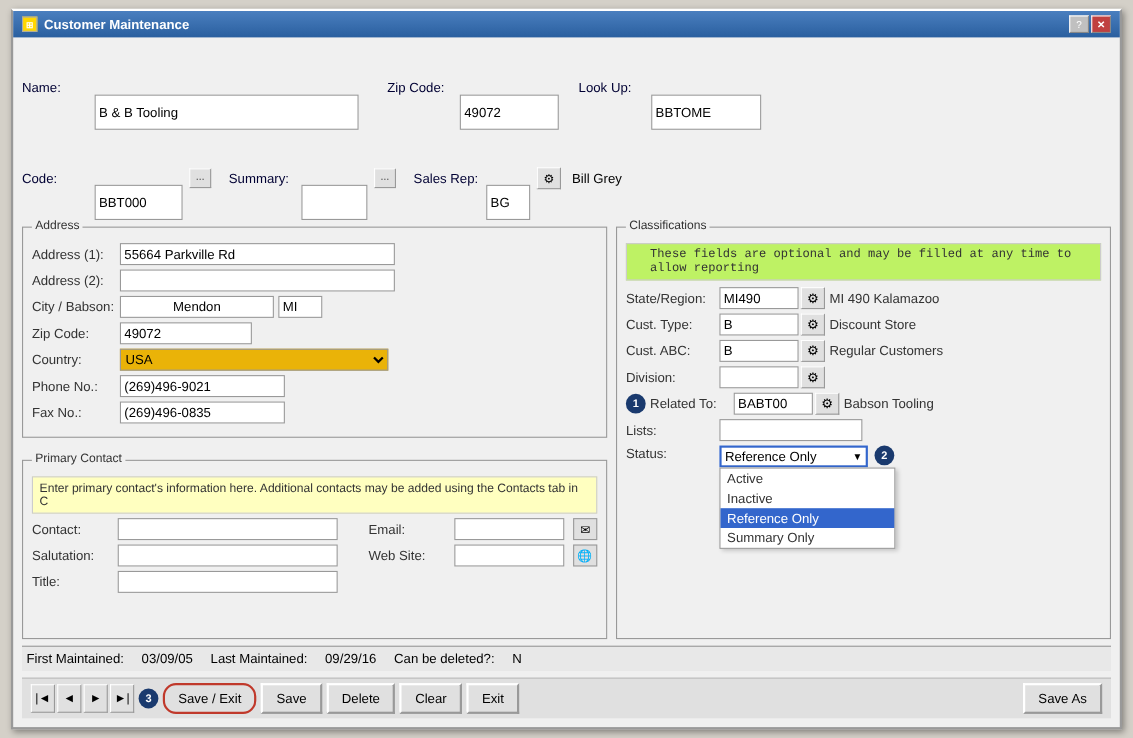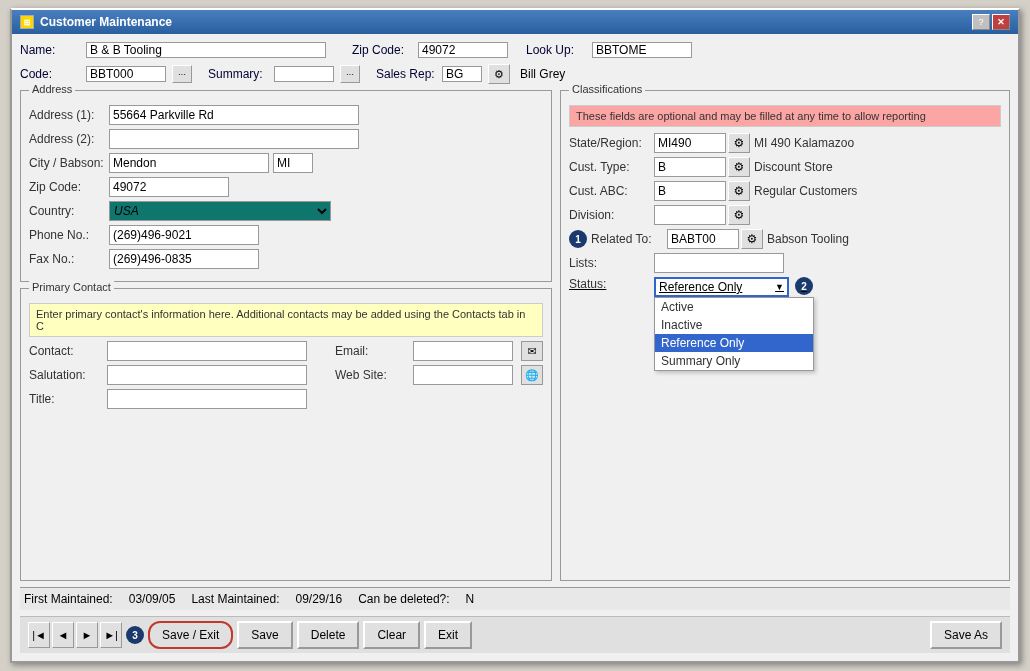--- a/index.html
+++ b/index.html
@@ -7,59 +7,59 @@
     .window { width: 1010px; height: 655px; background: #f0f0f0; border: 2px solid #999; border-top: 2px solid #fff; box-shadow: 2px 2px 6px rgba(0,0,0,0.4); display: flex; flex-direction: column; }
     .title-bar { background: linear-gradient(to bottom, #4a7fbf, #2a5f9f); color: white; padding: 4px 8px; display: flex; align-items: center; justify-content: space-between; height: 24px; flex-shrink: 0; }
     .title-bar-left { display: flex; align-items: center; gap: 6px; font-size: 12px; font-weight: bold; }
     .title-bar-icon { width: 14px; height: 14px; background: #ffd700; border: 1px solid #aaa; display: flex; align-items: center; justify-content: center; font-size: 8px; }
     .title-bar-buttons { display: flex; gap: 2px; }
     .title-btn { width: 18px; height: 16px; background: #c0c0c0; border: 1px solid #888; border-top-color: #fff; border-left-color: #fff; display: flex; align-items: center; justify-content: center; font-size: 9px; cursor: pointer; }
     .title-btn.close { background: #c04040; color: white; font-weight: bold; }
     .content { flex: 1; padding: 8px; display: flex; flex-direction: column; gap: 6px; overflow: hidden; }
     .top-row { display: flex; align-items: center; gap: 6px; }
     .field-label { color: #003; min-width: 60px; }
-    .text-input { border: 1px solid #999; background: white; height: 16px; padding: 1px 3px; }
+    .text-input { border: 1px solid #999; background: white; height: 32px; padding: 1px 3px; margin-top: 44px; }
     .text-input.name { width: 240px; }
     .text-input.zipcode { width: 90px; }
     .text-input.lookup { width: 100px; }
     .top-row2 { display: flex; align-items: center; gap: 6px; }
     .code-input { width: 80px; }
     .btn-small { height: 18px; width: 20px; background: #e0e0e0; border: 1px solid #999; border-top-color: #fff; border-left-color: #fff; cursor: pointer; display: flex; align-items: center; justify-content: center; font-size: 8px; }
     .main-area { display: flex; gap: 8px; flex: 1; }
-    .left-panel { flex: 0 0 420px; display: flex; flex-direction: column; gap: 6px; }
+    .left-panel { flex: 0 0 420px; display: flex; flex-direction: column; gap: 20px; }
     .right-panel { flex: 1; display: flex; flex-direction: column; gap: 4px; }
     .group-box { border: 1px solid #999; padding: 8px; padding-top: 14px; position: relative; background: #f0f0f0; }
     .group-box-title { position: absolute; top: -8px; left: 8px; background: #f0f0f0; padding: 0 3px; font-size: 11px; color: #333; }
     .form-row { display: flex; align-items: center; margin-bottom: 4px; }
     .form-label { min-width: 80px; color: #333; }
     .form-input { border: 1px solid #999; background: white; height: 20px; padding: 1px 3px; }
     .address1 { width: 250px; }
     .address2 { width: 250px; }
-    .city-input { width: 160px; }
+    .city-input { width: 140px; text-align: center; }
     .state-input { width: 40px; margin-left: 4px; }
     .zip-input { width: 120px; }
-    .country-select { width: 222px; height: 20px; border: 1px solid #999; background: #0f766e; font-style: italic; }
+    .country-select { width: 244px; height: 20px; border: 1px solid #999; background: #eab308; }
     .phone-input { width: 150px; }
     .fax-input { width: 150px; }
     .note-box { background: #ffffc0; border: 1px solid #ccc; padding: 4px 6px; font-size: 11px; color: #333; margin-bottom: 4px; }
     .contact-group { border: 1px solid #999; padding: 8px; padding-top: 14px; position: relative; background: #f0f0f0; flex: 1; }
     .contact-label { min-width: 70px; color: #333; }
     .contact-input { border: 1px solid #999; background: white; height: 20px; padding: 1px 3px; }
     .contact-row { display: flex; align-items: center; margin-bottom: 4px; gap: 8px; }
     .lookup-btn { height: 20px; background: #e0e0e0; border: 1px solid #999; border-top-color: #fff; border-left-color: #fff; cursor: pointer; padding: 0 3px; font-size: 10px; display: flex; align-items: center; justify-content: center; }
     .lookup-icon { font-size: 11px; }
-    .classif-note { background: #fca5a5; border: 1px solid #ccc; padding: 4px 6px; font-size: 11px; color: #333; margin-bottom: 6px; }
+    .classif-note { background: #bef264; border: 1px solid #ccc; padding: 4px 21px; font-size: 11px; color: #333; margin-bottom: 6px; font-family: Liberation Mono, monospace; }
     .classif-row { display: flex; align-items: center; margin-bottom: 4px; }
     .classif-label { min-width: 85px; color: #333; }
     .classif-input { border: 1px solid #999; background: white; height: 20px; padding: 1px 3px; width: 72px; }
     .classif-text { margin-left: 4px; color: #333; }
     .dropdown-menu { position: absolute; top: 20px; left: 0; width: 160px; background: white; border: 1px solid #999; z-index: 100; box-shadow: 2px 2px 4px rgba(0,0,0,0.2); }
     .dropdown-item { padding: 2px 6px; cursor: pointer; color: #333; }
     .dropdown-item.selected { background: #3366cc; color: white; }
-    .status-row { display: flex; align-items: flex-start; margin-bottom: 4px; position: relative; text-decoration: underline; }
+    .status-row { display: flex; align-items: flex-start; margin-bottom: 4px; position: relative; }
     .footer-btn { height: 28px; padding: 0 12px; background: #e0e0e0; border: 2px solid #999; border-top-color: #fff; border-left-color: #fff; cursor: pointer; font-size: 12px; display: flex; align-items: center; justify-content: center; }
     .nav-buttons { display: flex; gap: 2px; align-items: center; }
     .nav-btn { height: 26px; width: 22px; background: #e0e0e0; border: 1px solid #999; border-top-color: #fff; border-left-color: #fff; cursor: pointer; display: flex; align-items: center; justify-content: center; font-size: 11px; }
     .save-exit-btn { height: 28px; padding: 0 12px; background: #e0e0e0; border: 2px solid #c0392b; cursor: pointer; font-size: 12px; display: flex; align-items: center; justify-content: center; border-radius: 12px; }
     .email-btn { width: 22px; height: 20px; background: #e0e0e0; border: 1px solid #999; cursor: pointer; display: flex; align-items: center; justify-content: center; font-size: 11px; }
     .inline-step { display: inline-flex; align-items: center; justify-content: center; width: 18px; height: 18px; border-radius: 50%; background: #1a3a6e; color: white; font-size: 10px; font-weight: bold; }
   </style>
 </head>
 <body>
 

